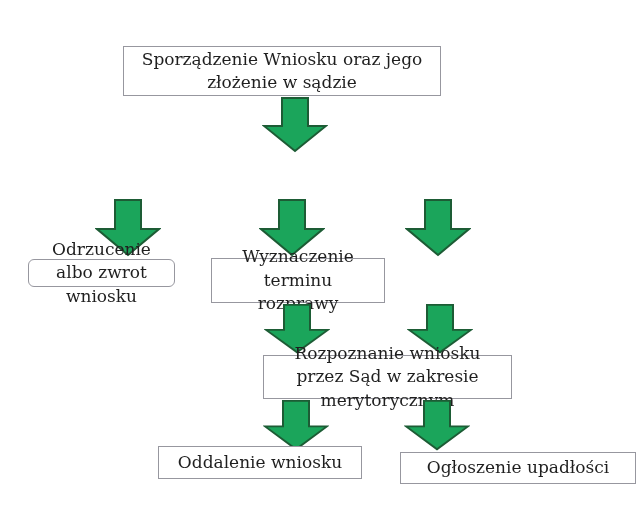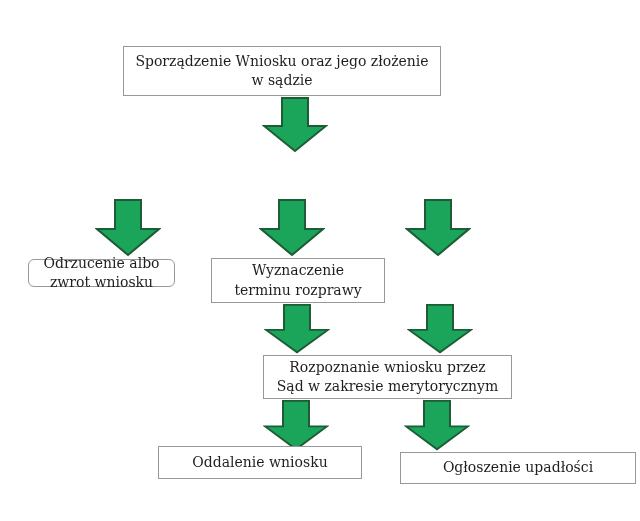--- a/index.html
+++ b/index.html
@@ -18,21 +18,21 @@
   .node {
     position: absolute;
     box-sizing: border-box;
     border: 1px solid var(--box-border, #97979f);
     background: var(--box-fill, #ffffff);
     color: var(--text-color, #1f1f1f);
     display: flex;
     align-items: center;
     justify-content: center;
     text-align: center;
-    font-size: 14px;
+    font-size: 17px;
     line-height: 1.38;
     padding: 1px 10px;
   }
   .arrow {
     position: absolute;
     display: block;
   }
   .arrow polygon {
     fill: var(--arrow-fill, #1ba55b);
     stroke: var(--arrow-stroke, #1d5c35);

